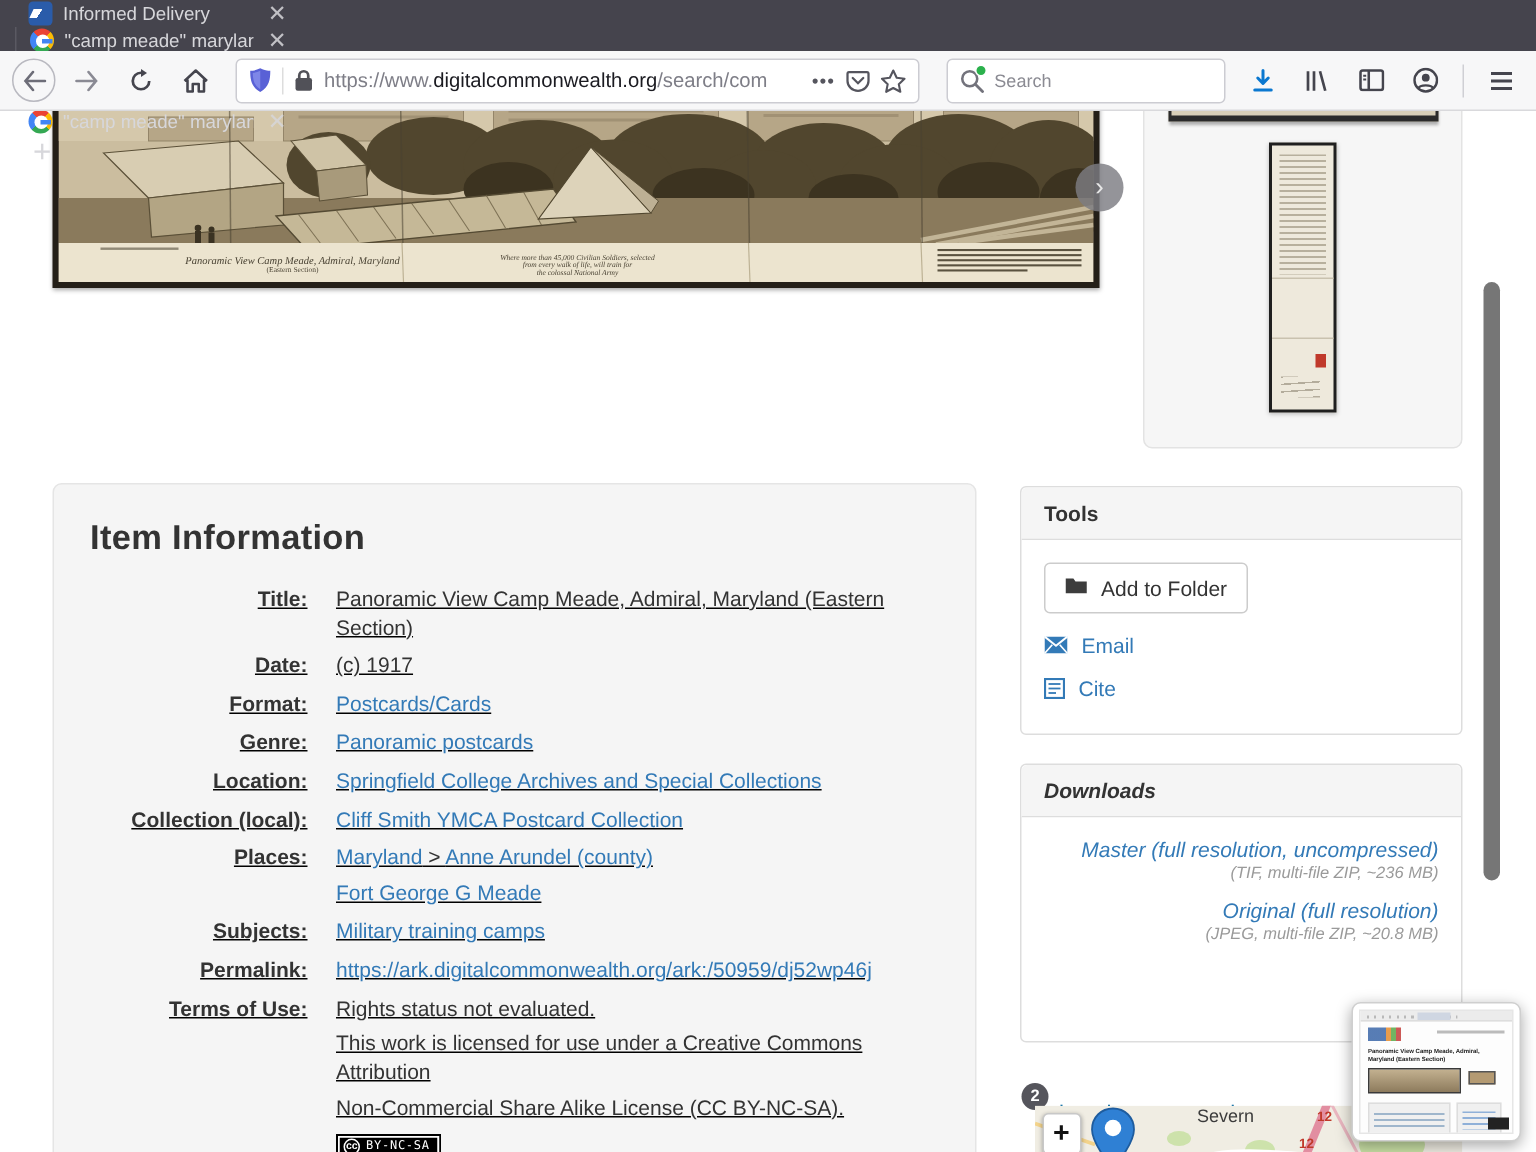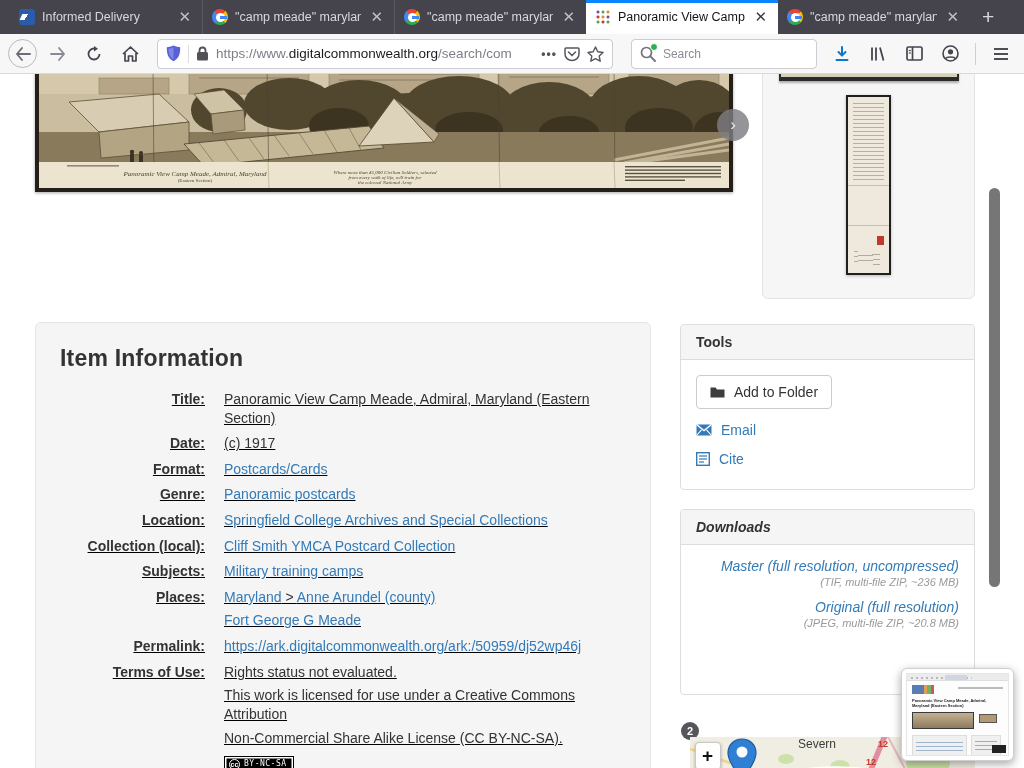--- a/index.html
+++ b/index.html
@@ -6,20 +6,21 @@
   html,body { background:#e8e8e8; }
   #screen {
     position:relative; width:1024px; height:768px; overflow:hidden;
     background:#fff; font-family:"Liberation Sans", sans-serif;
   }
   
   #tabbar {
     position:absolute; left:0; top:0; width:1024px; height:34px;
     background:#45444d; display:flex; align-items:stretch; z-index:30;
     padding-left:10px;
+    flex-direction:column;
   }
   .tab {
     width:192px; display:flex; align-items:center; gap:7px; padding:0 9px;
     color:#d7d7db; font-size:12.5px; position:relative; cursor:default;
   }
   .tab + .tab { border-left:1px solid #5a5962; }
   .tab.active {
     background:#fff; color:#15141a; border-left:none; border-radius:0;
   }
   .tab.active::before {
@@ -113,21 +114,21 @@
   .cc-circle { width:11px; height:11px; border:1px solid #fff; border-radius:50%; color:#fff;
     font-size:7px; display:flex; align-items:center; justify-content:center; font-weight:bold; }
   .cc-text { color:#fff; font-family:"DejaVu Sans Mono", monospace; font-size:8px; letter-spacing:.5px; }
   
   .side-panel { position:absolute; left:680px; width:295px; background:#fff;
     border:1px solid #ddd; border-radius:4px; }
   .side-panel .panel-head { background:#f5f5f5; border-bottom:1px solid #ddd;
     border-radius:4px 4px 0 0; padding:9px 15px; font-size:14px; font-weight:bold; color:#333; }
   #tools-panel { top:324px; height:166px; }
   #tools-body { padding:15px; }
-  #add-folder-btn { display:inline-flex; align-items:center; gap:9px; border:1px solid #ccc;
+  #add-folder-btn { display:inline-flex; gap:9px; border:1px solid #ccc;
     border-radius:4px; background:#fff; padding:8px 13px; font-size:14px; color:#333; cursor:pointer; }
   .tool-link { display:flex; align-items:center; gap:9px; margin-top:13px; font-size:14px; }
   #downloads-panel { top:509px; height:186px;font-style:italic; }
   #downloads-body { padding:13px 15px;text-align:right; }
   .dl-item { margin-bottom:11px; }
   .dl-link { font-size:14px; color:#337ab7; display:block; margin-bottom:2px; }
   .dl-detail { font-size:11px; color:#9a9a9a;margin-left:33px; }
   
   #locations-line { position:absolute; left:681px; top:710px; display:flex; align-items:center; gap:7px; }
   #locations-badge { width:18px; height:18px; border-radius:50%; background:#55555c; color:#fff;
@@ -327,30 +328,30 @@
               <span class="ln"><a class="lnk">Springfield College Archives and Special Collections</a></span>
             </div>
           </div>
           <div class="info-row">
             <div class="info-label">Collection (local):</div>
             <div class="info-value">
               <span class="ln"><a class="lnk">Cliff Smith YMCA Postcard Collection</a></span>
             </div>
           </div>
           <div class="info-row">
-            <div class="info-label">Subjects:</div>
-            <div class="info-value">
-              <span class="ln"><a class="lnk">Military training camps</a></span>
-            </div>
-          </div>
-          <div class="info-row">
             <div class="info-label">Places:</div>
             <div class="info-value">
               <span class="ln"><a class="lnk">Maryland</a><span> &gt; </span><a class="lnk">Anne Arundel (county)</a></span>
               <span class="ln"><a class="lnk">Fort George G Meade</a></span>
+            </div>
+          </div>
+          <div class="info-row">
+            <div class="info-label">Subjects:</div>
+            <div class="info-value">
+              <span class="ln"><a class="lnk">Military training camps</a></span>
             </div>
           </div>
           <div class="info-row">
             <div class="info-label">Permalink:</div>
             <div class="info-value">
               <span class="ln"><a class="lnk">https://ark.digitalcommonwealth.org/ark:/50959/dj52wp46j</a></span>
             </div>
           </div>
           <div class="info-row">
             <div class="info-label">Terms of Use:</div>

